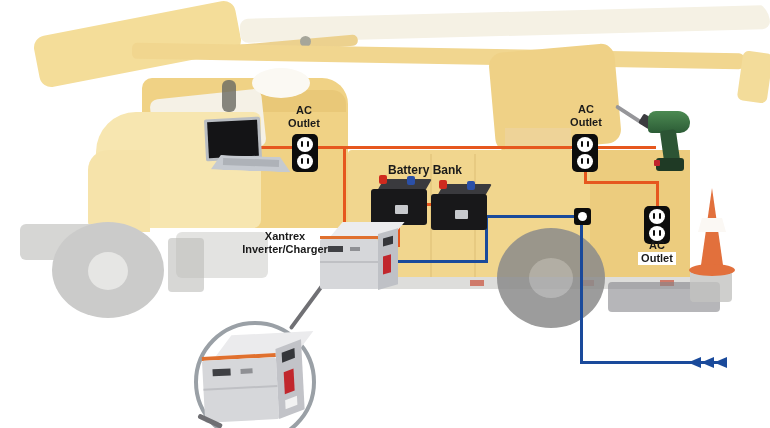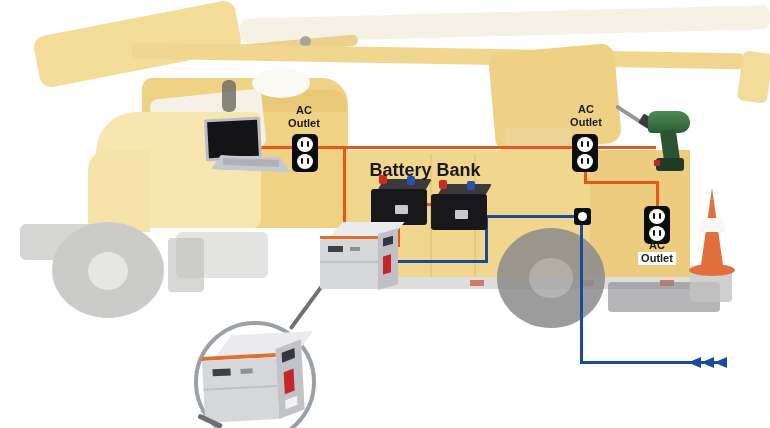--- a/index.html
+++ b/index.html
@@ -1,17 +1,17 @@
 <!DOCTYPE html>
 <html><head>
 <meta charset="utf-8">
 <style>
   html,body{margin:0;padding:0;background:#fff;}
   .stage{position:relative;width:770px;height:428px;background:#fff;overflow:hidden;
-         font-family:"Liberation Sans",sans-serif;}
+         font-family:"Liberation Sans",sans-serif;border-radius:23px;}
   .t{position:absolute;}
   
   .wire{position:absolute;z-index:3;}
   .arrow-left{position:absolute;width:13px;height:11px;clip-path:polygon(100% 0,100% 100%,0 50%);z-index:3;}
   
   .outlet{position:absolute;width:26px;height:38px;background:#0c0c0c;border-radius:5px;z-index:5;}
   .socket{position:absolute;left:5px;width:16px;height:15px;background:#fff;border-radius:50%;}
   .s-top{top:3px;}.s-bot{top:20px;}
   .socket::before,.socket::after{content:"";position:absolute;top:4px;width:2px;height:6px;background:#0c0c0c;border-radius:1px;}
   .socket::before{left:4px;}.socket::after{right:4px;}
@@ -184,17 +184,21 @@
     <span>Outlet</span>
   </div>
   <div class="lbl" style="left: 557px; top: 103px; width: 58px; color: rgb(26, 26, 26);">
     <span>AC</span><br>
     <span>Outlet</span>
   </div>
   <div class="lbl" style="left: 628px; top: 239px; width: 58px; color: rgb(26, 26, 26);">
     <span>AC</span><br>
     <span class="boxed">Outlet</span>
   </div>
-  <div class="lbl" style="left: 358px; top: 164px; width: 134px; font-size: 18px; color: rgb(26, 26, 26);">
+  <div class="lbl" style="left: 358px; top: 164px; width: 134px; font-size: 12px; color: rgb(26, 26, 26);">
     <span>Battery Bank</span>
   </div>
+  <div class="lbl" style="left: 228px; top: 230px; width: 114px; color: rgb(26, 26, 26);">
+    <span>Xantrex</span><br>
+    <span>Inverter/Charger</span>
+  </div>
 
 </div>
 
 </body></html>

